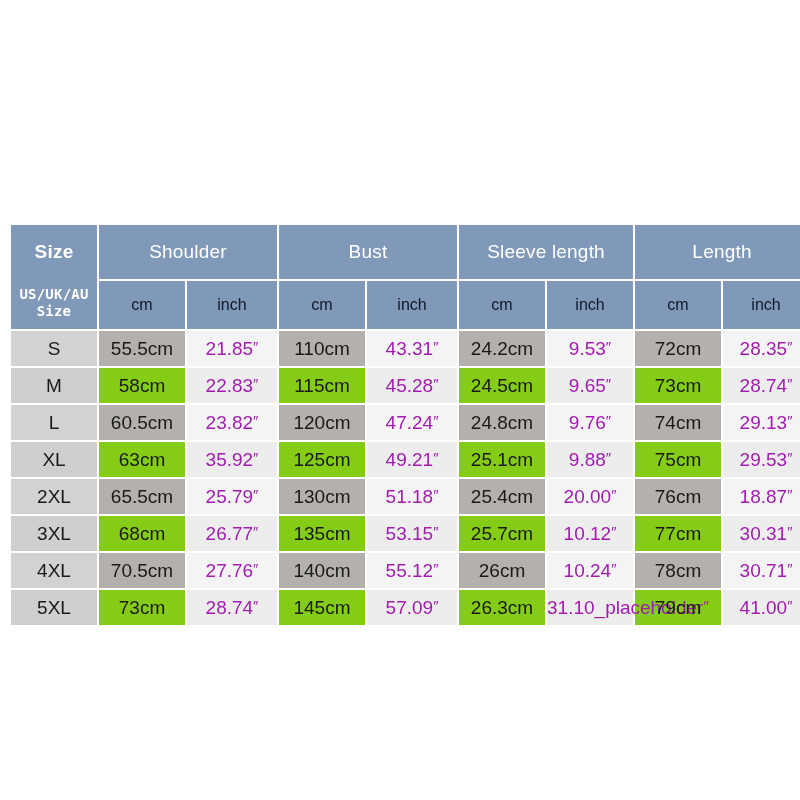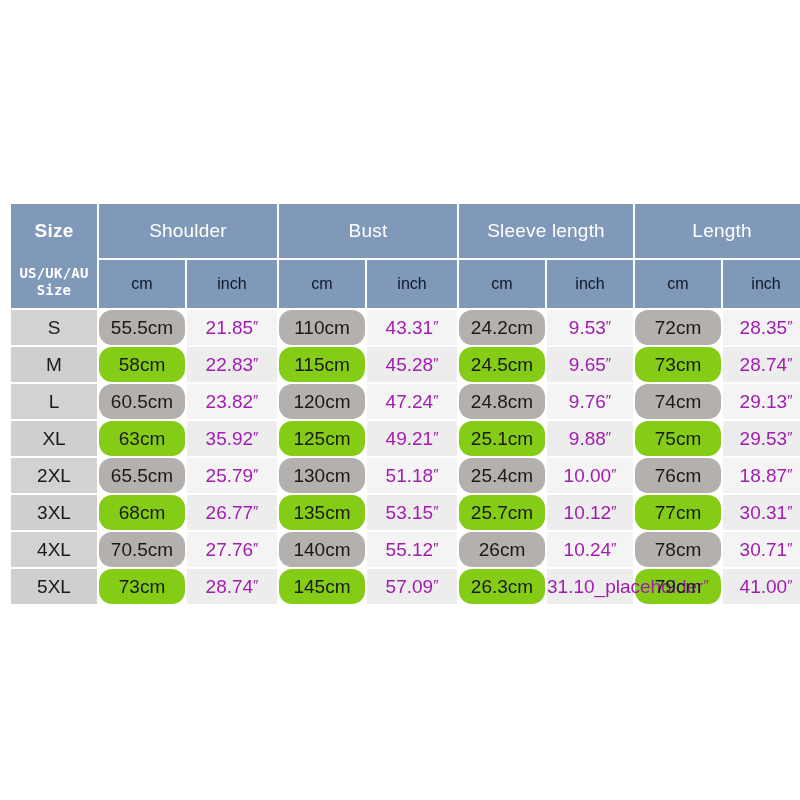--- a/index.html
+++ b/index.html
@@ -8,21 +8,21 @@
     width: 800px;
     height: 800px;
     background: #ffffff;
     font-family: "Liberation Sans", sans-serif;
     overflow: hidden;
   }
 
   #size-chart-wrapper {
     position: absolute;
     left: 9px;
-    top: 202px;
+    top: 223px;
     width: 782px;
     height: 388px;
     background: #ffffff;
   }
 
   table.size-table {
     width: 782px;
     border-collapse: separate;
     border-spacing: 2px 2px;
     table-layout: fixed;
@@ -72,21 +72,20 @@
 
   td.c-size {
     background: #d2d2d2;
     color: #1a1a1a;
     font-size: 19px;
   }
   td.c-cm {
     background: #b3b0ad;
     color: #1a1a1a;
     font-size: 19px;
-    border-radius: 13px;
   }
   td.c-cm.alt {
     background: #84cc16;
   }
   td.c-inch {
     background: #f4f4f4;
     color: #a21caf;
     font-size: 19px;
   }
   td.c-inch.alt {
@@ -187,21 +186,21 @@
           <td class="c-cm alt">75cm</td>
           <td class="c-inch alt"><span>29.53</span><span class="qt">″</span></td>
         </tr>
         <tr>
           <td class="c-size">2XL</td>
           <td class="c-cm">65.5cm</td>
           <td class="c-inch"><span>25.79</span><span class="qt">″</span></td>
           <td class="c-cm">130cm</td>
           <td class="c-inch"><span>51.18</span><span class="qt">″</span></td>
           <td class="c-cm">25.4cm</td>
-          <td class="c-inch"><span>10.00</span><span class="qt">″</span></td>
+          <td class="c-inch"><span>20.00</span><span class="qt">″</span></td>
           <td class="c-cm">76cm</td>
           <td class="c-inch"><span>18.87</span><span class="qt">″</span></td>
         </tr>
         <tr>
           <td class="c-size alt">3XL</td>
           <td class="c-cm alt">68cm</td>
           <td class="c-inch alt"><span>26.77</span><span class="qt">″</span></td>
           <td class="c-cm alt">135cm</td>
           <td class="c-inch alt"><span>53.15</span><span class="qt">″</span></td>
           <td class="c-cm alt">25.7cm</td>

